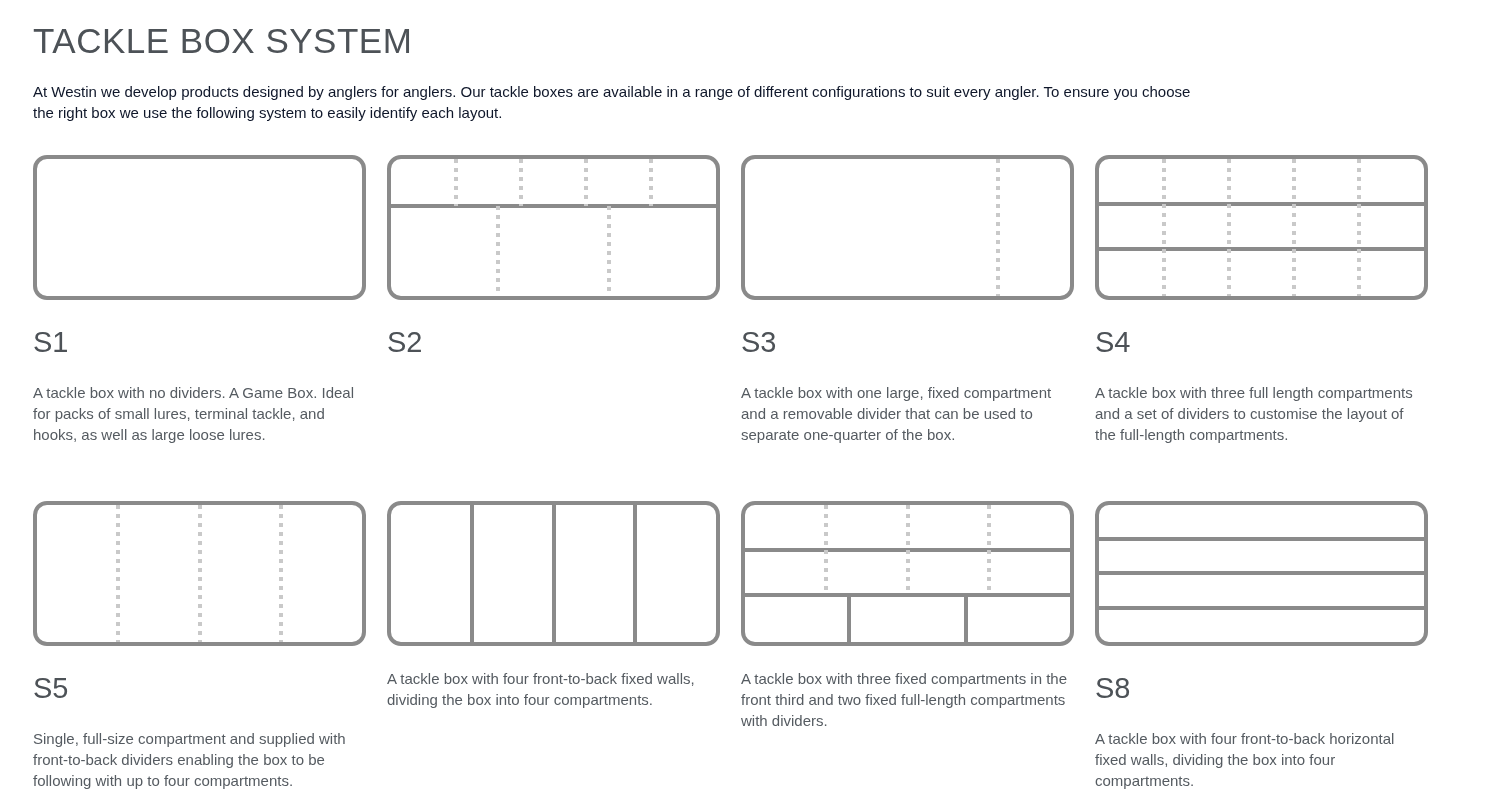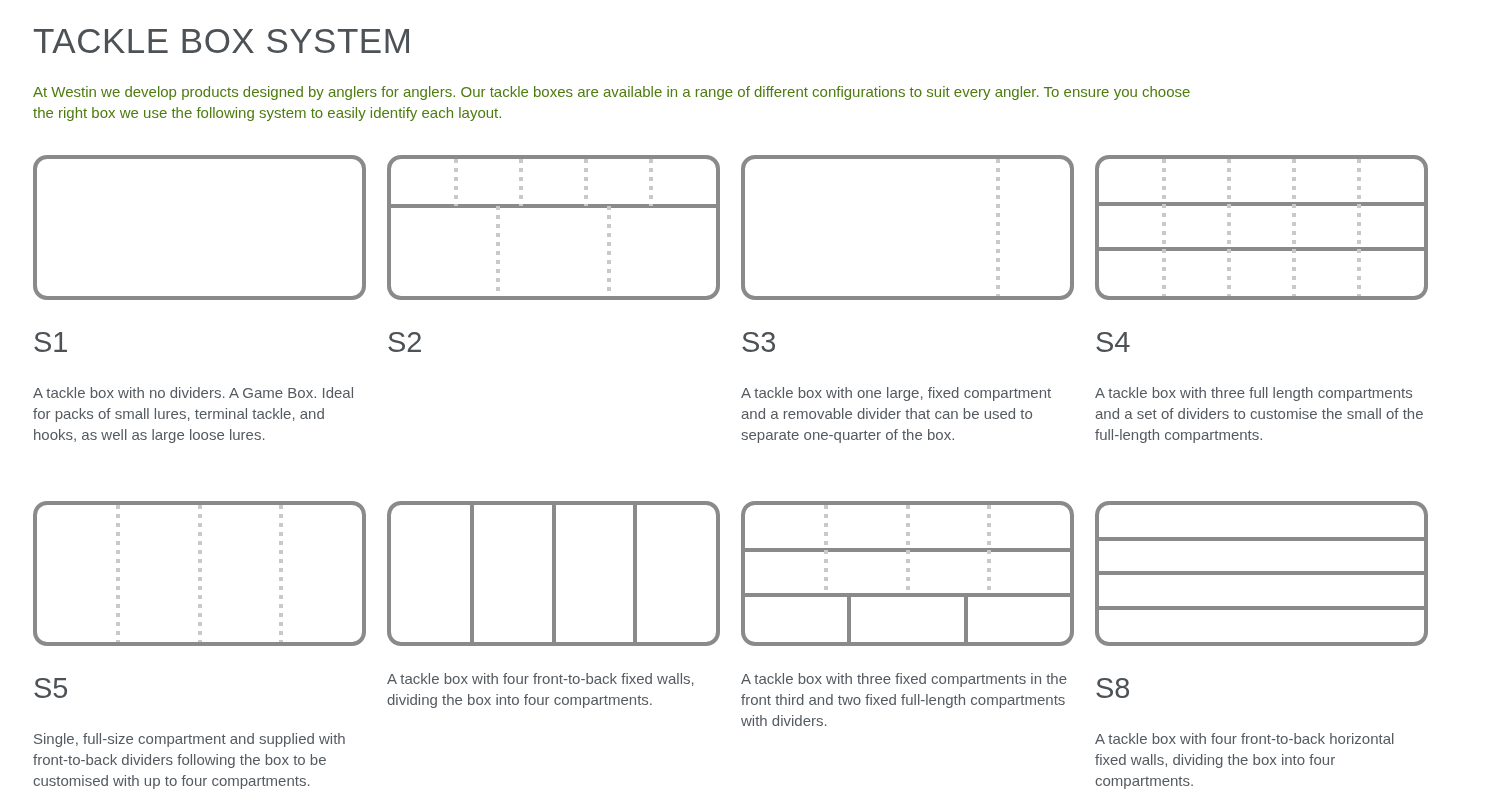--- a/index.html
+++ b/index.html
@@ -18,21 +18,21 @@
     font-size: 35px;
     font-weight: 300;
     letter-spacing: 0.5px;
     color: #4d5257;
     line-height: 1.2;
     margin-bottom: 19px;
   }
   .intro {
     font-size: 15px;
     line-height: 21px;
-    color: #4d7c0f;
+    color: #0f172a;
     max-width: 1396px;
   }
   .grid {
     margin-top: 32px;
     display: grid;
     grid-template-columns: repeat(4, 333px);
     column-gap: 21px;
     row-gap: 56px;
   }
   .card { display: block; }
@@ -106,31 +106,31 @@
     <div class="card">
       <div class="diagram">
           <div class="line h solid" style="top: calc(33% - 2px); left: 0%; width: 100%;"></div>
           <div class="line h solid" style="top: calc(66% - 2px); left: 0%; width: 100%;"></div>
           <div class="line v dashed" style="left: calc(20% - 2px); top: 0%; height: 100%;"></div>
           <div class="line v dashed" style="left: calc(40% - 2px); top: 0%; height: 100%;"></div>
           <div class="line v dashed" style="left: calc(60% - 2px); top: 0%; height: 100%;"></div>
           <div class="line v dashed" style="left: calc(80% - 2px); top: 0%; height: 100%;"></div>
         </div>
       <div class="card-code">S4</div>
-      <p class="card-desc">A tackle box with three full length compartments and a set of dividers to customise the small of the full-length compartments.</p>
+      <p class="card-desc">A tackle box with three full length compartments and a set of dividers to customise the layout of the full-length compartments.</p>
     </div>
 
     <div class="card">
       <div class="diagram">
           <div class="line v dashed" style="left: calc(25% - 2px); top: 0%; height: 100%;"></div>
           <div class="line v dashed" style="left: calc(50% - 2px); top: 0%; height: 100%;"></div>
           <div class="line v dashed" style="left: calc(75% - 2px); top: 0%; height: 100%;"></div>
         </div>
       <div class="card-code">S5</div>
-      <p class="card-desc">Single, full-size compartment and supplied with front-to-back dividers following the box to be customised with up to four compartments.</p>
+      <p class="card-desc">Single, full-size compartment and supplied with front-to-back dividers enabling the box to be following with up to four compartments.</p>
     </div>
 
     <div class="card">
       <div class="diagram">
           <div class="line v solid" style="left: calc(25% - 2px); top: 0%; height: 100%;"></div>
           <div class="line v solid" style="left: calc(50% - 2px); top: 0%; height: 100%;"></div>
           <div class="line v solid" style="left: calc(75% - 2px); top: 0%; height: 100%;"></div>
         </div>
       <p class="card-desc">A tackle box with four front-to-back fixed walls, dividing the box into four compartments.</p>
     </div>

